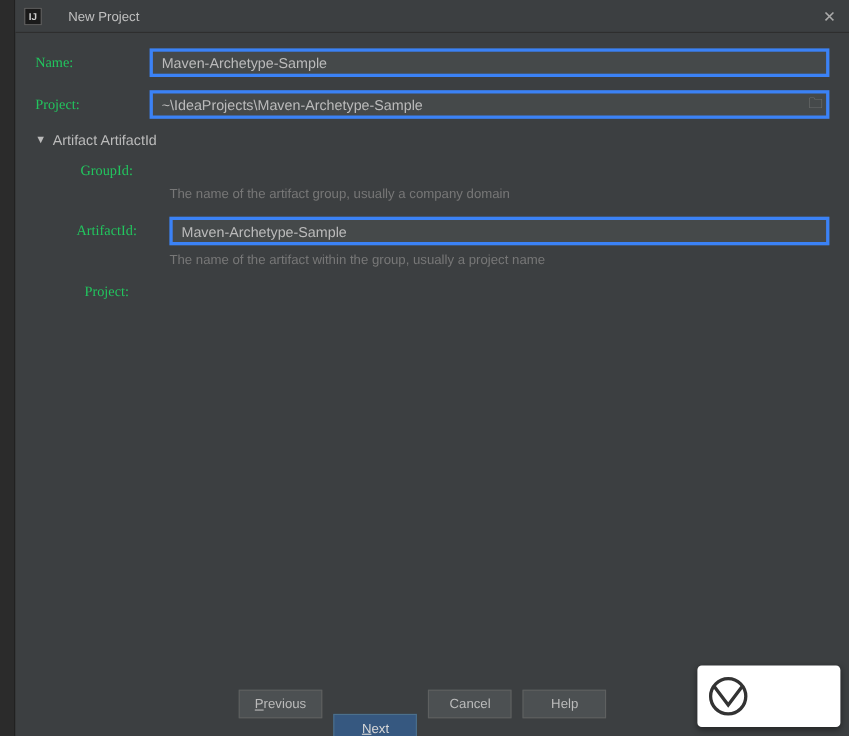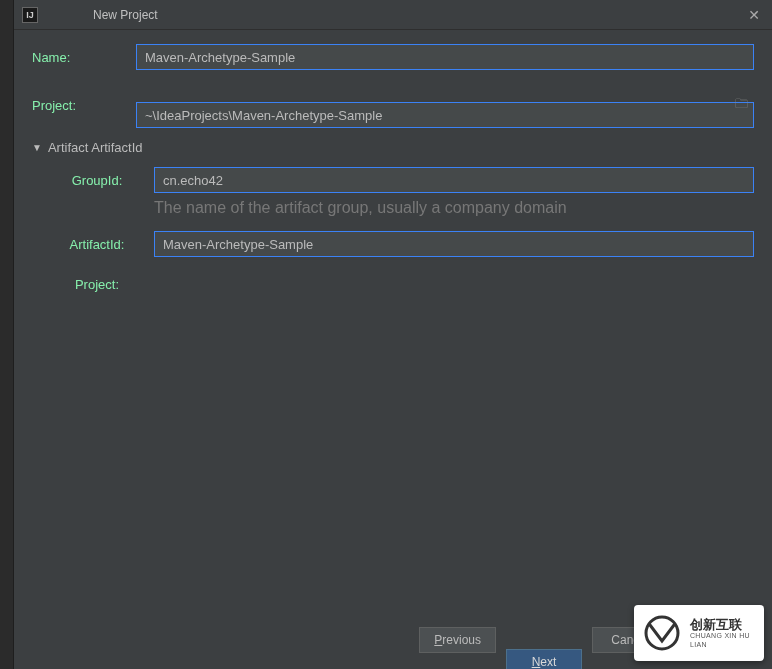--- a/index.html
+++ b/index.html
@@ -36,21 +36,20 @@
       display: flex;
       flex-direction: column;
     }
     .titlebar {
       height: 30px;
       background: #3c3f41;
       display: flex;
       align-items: center;
       padding: 0 8px;
       border-bottom: 1px solid #2e2e2e;
-      gap: 31px;
     }
     .title-icon {
       width: 16px;
       height: 16px;
       background: #1a1a1a;
       border: 1px solid #666;
       display: flex;
       align-items: center;
       justify-content: center;
       font-size: 9px;
@@ -77,50 +76,50 @@
     }
     .form-row {
       display: flex;
       align-items: center;
       margin-bottom: 12px;
     }
     .form-label {
       width: 104px;
       text-align: left;
       padding-right: 10px;
-      color: #86efac;
+      color: #22c55e;
+      font-family: Liberation Serif, serif;
     }
     .form-label.sub {
       width: 104px;
       text-align: center;
       padding-right: 10px;
     }
     .form-input {
       flex: 1;
       height: 26px;
       background: #45494a;
-      border: 1px solid #3b82f6;
+      border: 3px solid #3b82f6;
       color: #bbbbbb;
       padding: 0 8px;
       font-size: 13px;
       font-family: inherit;
       outline: none;
     }
     .form-input.focused {
       border: 1px solid #4a78b2;
       box-shadow: 0 0 0 1px #3a68a2;
     }
     .location-wrap {
       flex: 1;
       position: relative;
       display: flex;
     }
     .location-wrap .form-input {
       flex: 1;
-      margin-top: 20px;
     }
     .folder-icon {
       position: absolute;
       right: 6px;
       top: 50%;
       transform: translateY(-50%);
       color: #888;
       font-size: 13px;
       cursor: pointer;
     }
@@ -145,27 +144,27 @@
       display: flex;
       margin-top: -6px;
       margin-bottom: 14px;
     }
     .hint-spacer {
       width: 104px;
     }
     .hint-text {
       flex: 1;
       color: #777;
-      font-size: 16px;
+      font-size: 12px;
     }
     .dialog-footer {
       height: 48px;
       display: flex;
       align-items: center;
-      justify-content: flex-end;
+      justify-content: center;
       padding: 0 18px 10px 0;
       gap: 10px;
     }
     .btn {
       min-width: 76px;
       height: 26px;
       background: #4c5052;
       border: 1px solid #5e6060;
       color: #bbbbbb;
       font-size: 12px;
@@ -251,33 +250,33 @@
 
     <div class="section-header">
       <span class="section-arrow">▼</span>
       <span class="section-title">Artifact ArtifactId</span>
     </div>
 
     <div class="sub-form">
 
       <div class="form-row">
         <div class="form-label sub">GroupId:</div>
-        <input class="form-input" type="text" value="cn.echo42" style="">
       </div>
       <div class="hint-row">
         <div class="hint-spacer"></div>
         <div class="hint-text">The name of the artifact group, usually a company domain</div>
       </div>
 
       <div class="form-row">
         <div class="form-label sub">ArtifactId:</div>
         <input class="form-input" type="text" value="Maven-Archetype-Sample" style="">
       </div>
       <div class="hint-row">
         <div class="hint-spacer"></div>
+        <div class="hint-text">The name of the artifact within the group, usually a project name</div>
       </div>
 
       <div class="form-row">
         <div class="form-label sub">Project:</div>
       </div>
 
     </div>
 
   </div>
 
@@ -290,17 +289,13 @@
 
 </div>
 
 <div class="watermark">
   <div class="watermark-logo">
     <svg viewBox="0 0 40 40">
       <circle cx="20" cy="20" r="16" fill="none" stroke="#333" stroke-width="3"></circle>
       <path d="M 8 12 L 20 28 L 32 12" fill="none" stroke="#333" stroke-width="3" stroke-linecap="round"></path>
     </svg>
   </div>
-  <div class="watermark-text">
-    <span class="watermark-cn">创新互联</span>
-    <span class="watermark-py">CHUANG XIN HU LIAN</span>
-  </div>
 </div>
 
 </body></html>

